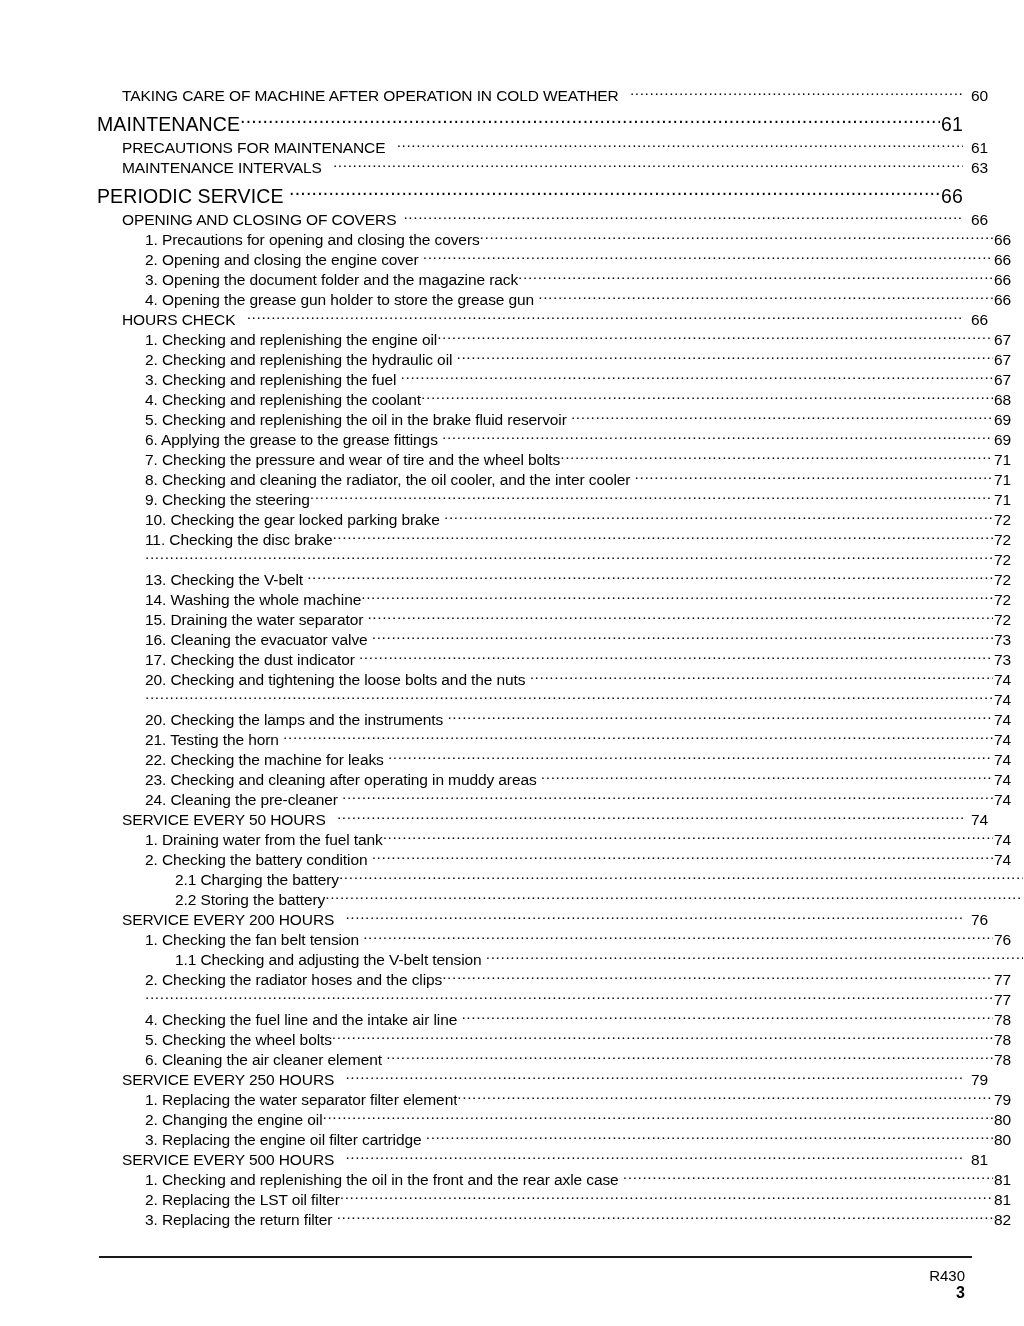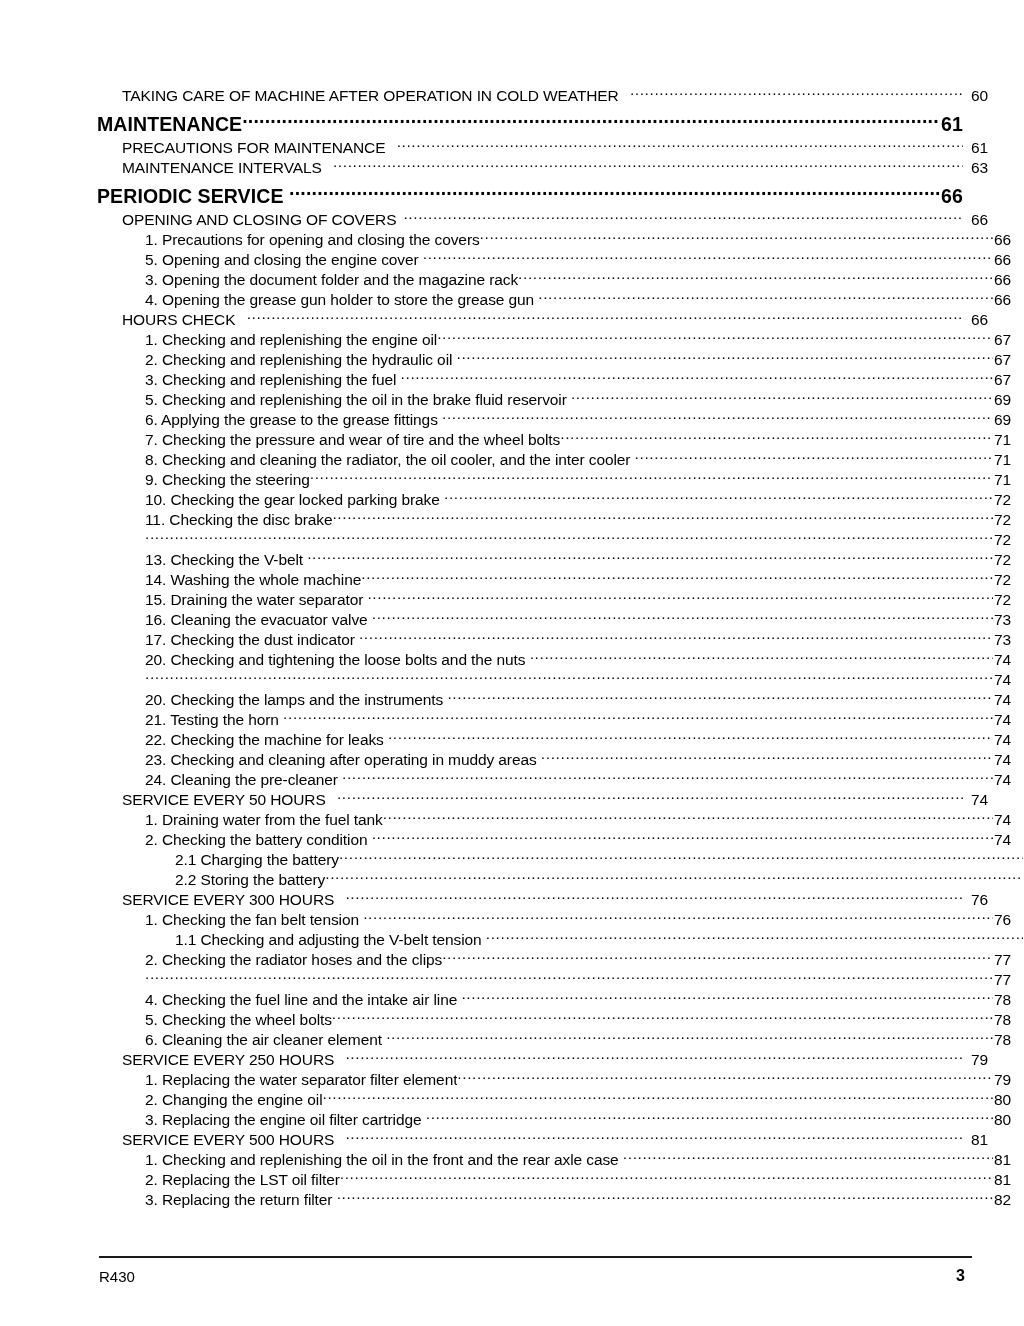--- a/index.html
+++ b/index.html
@@ -76,21 +76,21 @@
   }
 
   
   .lvl0 { padding-left: 0px; }
   .lvl1 { padding-left: 25px; gap: 7px; }
   .lvl2 { padding-left: 48px; justify-content: center; }
   .lvl3 { padding-left: 78px; }
 
   
   .toc-entry.major {
-    font-weight: bold;
+    font-weight: normal;
     font-size: 19.5px;
     line-height: 26px;
     height: 26px;
     letter-spacing: 0.1px;
   }
   .toc-entry.major .leader::after {
     letter-spacing: 0.2px;
     bottom: 0.08em;
   }
   .spacer-md { height: 6px; }
@@ -110,20 +110,21 @@
     border-top: 2px solid #1a1a1a;
     margin-bottom: 9px;
   }
 
   .footer-row {
     display: flex;
     justify-content: space-between;
     align-items: flex-end;
     width: 866px;
     font-size: 15px;
+    flex-direction: column;
   }
 
   .footer-left  { font-weight: normal; }
   .footer-right { font-weight: bold; font-size: 16px; }
 </style>
 </head>
 <body>
 
 <div class="page">
 
@@ -159,21 +160,21 @@
         <span class="title">OPENING AND CLOSING OF COVERS</span>
         <span class="leader"></span>
         <span class="pageno">66</span>
       </div>
       <div class="toc-entry lvl2">
         <span class="title">1. Precautions for opening and closing the covers</span>
         <span class="leader"></span>
         <span class="pageno">66</span>
       </div>
       <div class="toc-entry lvl2 gap">
-        <span class="title">5. Opening and closing the engine cover</span>
+        <span class="title">2. Opening and closing the engine cover</span>
         <span class="leader"></span>
         <span class="pageno">66</span>
       </div>
       <div class="toc-entry lvl2">
         <span class="title">3. Opening the document folder and the magazine rack</span>
         <span class="leader"></span>
         <span class="pageno">66</span>
       </div>
       <div class="toc-entry lvl2 gap">
         <span class="title">4. Opening the grease gun holder to store the grease gun</span>
@@ -192,20 +193,25 @@
       </div>
       <div class="toc-entry lvl2 gap">
         <span class="title">2. Checking and replenishing the hydraulic oil</span>
         <span class="leader"></span>
         <span class="pageno">67</span>
       </div>
       <div class="toc-entry lvl2 gap">
         <span class="title">3. Checking and replenishing the fuel</span>
         <span class="leader"></span>
         <span class="pageno">67</span>
+      </div>
+      <div class="toc-entry lvl2">
+        <span class="title">4. Checking and replenishing the coolant</span>
+        <span class="leader"></span>
+        <span class="pageno">68</span>
       </div>
       <div class="toc-entry lvl2 gap">
         <span class="title">5. Checking and replenishing the oil in the brake fluid reservoir</span>
         <span class="leader"></span>
         <span class="pageno">69</span>
       </div>
       <div class="toc-entry lvl2 gap">
         <span class="title">6. Applying the grease to the grease fittings</span>
         <span class="leader"></span>
         <span class="pageno">69</span>
@@ -317,21 +323,21 @@
         <span class="title">2.1 Charging the battery</span>
         <span class="leader"></span>
         <span class="pageno">75</span>
       </div>
       <div class="toc-entry lvl3">
         <span class="title">2.2 Storing the battery</span>
         <span class="leader"></span>
         <span class="pageno">76</span>
       </div>
       <div class="toc-entry lvl1 gap">
-        <span class="title">SERVICE EVERY 300 HOURS</span>
+        <span class="title">SERVICE EVERY 200 HOURS</span>
         <span class="leader"></span>
         <span class="pageno">76</span>
       </div>
       <div class="toc-entry lvl2 gap">
         <span class="title">1. Checking the fan belt tension</span>
         <span class="leader"></span>
         <span class="pageno">76</span>
       </div>
       <div class="toc-entry lvl3 gap">
         <span class="title">1.1 Checking and adjusting the V-belt tension</span>

